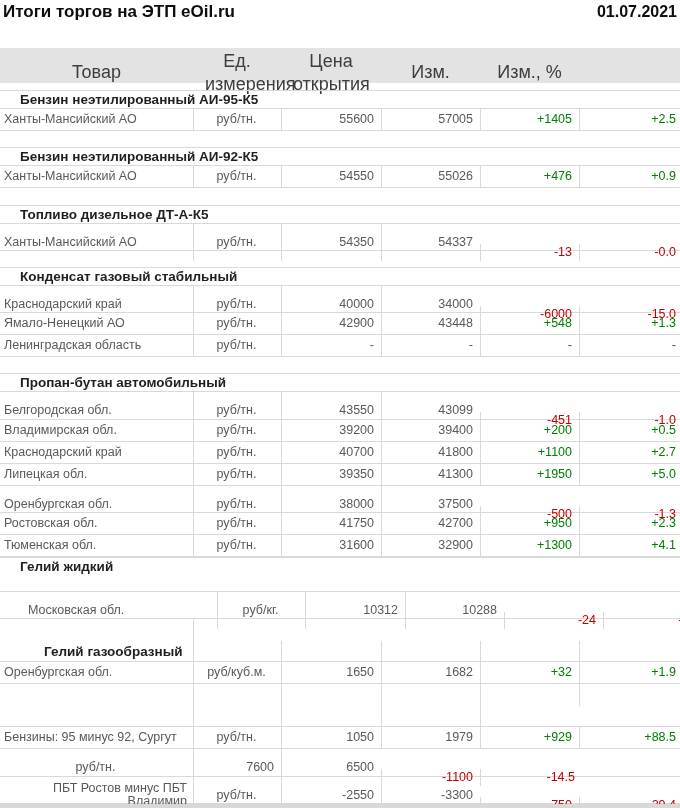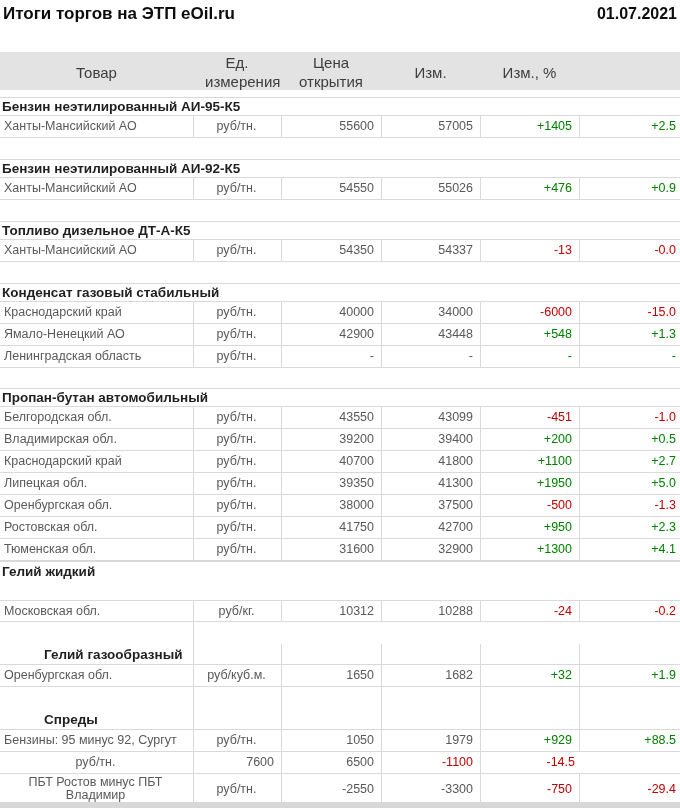--- a/index.html
+++ b/index.html
@@ -15,38 +15,38 @@
   body{font-family:"Liberation Sans",sans-serif;color:var(--txt);}
   .report{width:680px;height:808px;display:flex;flex-direction:column;overflow:hidden;background:#fff;}
 
   .titlebar{display:flex;justify-content:space-between;align-items:center;height:31px;padding:2px 3px 2px 3px;}
   .title{font-size:17px;font-weight:bold;color:#0d0d0d;}
   .date{font-size:16px;font-weight:bold;color:#0d0d0d;margin-left:21px;}
 
   .grid{display:grid;grid-template-columns:193px 88px 100px 99px 99px 101px;}
 
   .colheader{background:var(--hdrbg);min-height:35px;align-items:center;text-align:center;
-    font-size:15px;line-height:1.25;color:#3d3d3d;margin-bottom:7px;margin-top:24px;}
+    font-size:18px;line-height:1.25;color:#3d3d3d;margin-bottom:7px;margin-top:24px;}
   .colheader .hcell{padding:2px 12px;}
 
   .stitle{font-weight:bold;font-size:13.5px;color:var(--dark);border-top:1px solid var(--border);
-    border-bottom:1px solid var(--border);min-height:19px;display:flex;align-items:center;padding:1px 2px;}
+    border-bottom:1px solid var(--border);min-height:19px;display:flex;align-items:center;padding:1px 20px;}
   .stitle.nb{border-bottom:none;}
   .spacer{height:22px;}
 
   .row{min-height:22px;font-size:12.5px;align-items:center;border-bottom:1px solid var(--border);}
-  .row.bt{border-top:1px solid var(--border);}
+  .row.bt{border-top:1px solid var(--border);padding-left:24px;}
   .row .c{padding:2px 6px 2px 4px;line-height:13px;align-self:stretch;display:flex;align-items:center;}
   .row .c + .c{border-left:1px solid var(--border);}
-  .c.name{justify-content:flex-start;text-align:center;}
+  .c.name{justify-content:flex-start;text-align:right;}
   .c.unit{justify-content:center;text-align:center;}
   .c.num{justify-content:flex-end;text-align:right;padding-right:7px;}
   .c.pct{padding-right:4px;}
   .pos{color:var(--pos);}
-  .neg{color:var(--neg);}
+  .neg{color:var(--neg);margin-top:20px;}
 
   .shead{border-bottom:1px solid var(--border);min-height:21px;}
   .shead .stxt{font-weight:bold;font-size:13.5px;color:var(--dark);margin-left:40px;}
 
   .gap{height:23px;}
   .gaprow{border-bottom:none;}
   .gaprow.g7{height:24px;}
   .gaprow.g8{height:20px;}
   .gaprow .c{padding:0;}
   .gaprow.g7 .c + .c{border-left:none;}
@@ -235,21 +235,20 @@
   <div class="grid row gaprow g8">
     <div class="c"></div>
     <div class="c"></div>
     <div class="c"></div>
     <div class="c"></div>
     <div class="c"></div>
     <div class="c"></div>
   </div>
 
   <div class="grid row shead">
-    <div class="c stxt">Спреды</div>
     <div class="c"></div>
     <div class="c"></div>
     <div class="c"></div>
     <div class="c"></div>
     <div class="c"></div>
   </div>
   <div class="grid row">
     <div class="c name">Бензины: 95 минус 92, Сургут</div>
     <div class="c unit">руб/тн.</div>
     <div class="c num">1050</div>

